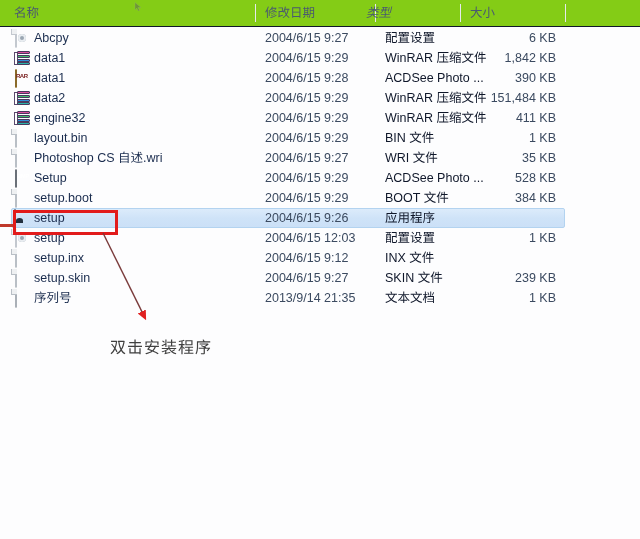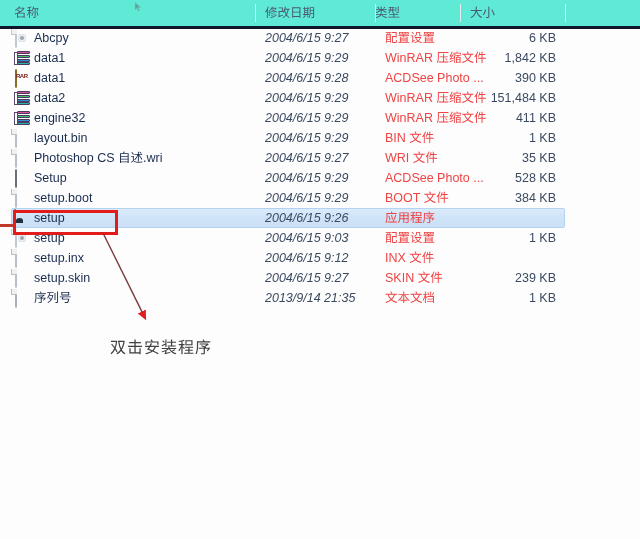--- a/index.html
+++ b/index.html
@@ -25,22 +25,22 @@
     height: 539px;
     background: #fdfdfe;
   }
 
   
   .col-header {
     position: absolute;
     left: 0; top: 0;
     width: 640px;
     height: 26px;
-    background: #5eead4;
-    border-bottom: 3px solid #0f172a;
+    background: #84cc16;
+    border-bottom: 1px solid #0f172a;
   }
   .col-header .hcell {
     position: absolute;
     top: 0;
     height: 26px;
     line-height: 26px;
     font-size: 12.5px;
     color: #4a5a70;
     white-space: nowrap;
   }
@@ -80,22 +80,22 @@
   .cell {
     position: absolute;
     top: 0;
     height: 20px;
     line-height: 20px;
     font-size: 12.5px;
     white-space: nowrap;
     color: #1a2c4e;
   }
   .cell.name   { left: 34px; }
-  .cell.date   { left: 265px; color: #3b4a60; font-style: italic; }
-  .cell.type   { left: 385px; color: #ef4444; }
+  .cell.date   { left: 265px; color: #3b4a60; }
+  .cell.type   { left: 385px; color: #0f172a; }
   .cell.size   { left: 470px; width: 86px; text-align: right; color: #3b4a60; }
 
   .icon {
     position: absolute;
     left: 14px;
     top: 2px;
     width: 17px;
     height: 17px;
   }
 
@@ -288,21 +288,21 @@
 </head>
 <body>
 
 <div class="explorer">
 
   <div class="col-header">
     <div class="hcell" style="left:14px;">名称</div>
     <div class="hdiv" style="left:255px;"></div>
     <div class="hcell" style="left:265px;">修改日期</div>
     <div class="hdiv" style="left:375px;"></div>
-    <div class="hcell" style="left:375px;">类型</div>
+    <div class="hcell" style="left:366px;font-style:italic;">类型</div>
     <div class="hdiv" style="left:460px;"></div>
     <div class="hcell" style="left:470px;">大小</div>
     <div class="hdiv" style="left:565px;"></div>
   </div>
 
   <div class="rows" id="rows-container">
       <div class="row">
         <span class="icon"><span class="ic-cfg"></span></span>
         <span class="cell name">Abcpy</span>
         <span class="cell date">2004/6/15 9:27</span>
@@ -368,21 +368,21 @@
       <div class="row selected">
         <div class="sel-bg"></div>
         <span class="icon"><span class="ic-exe"></span></span>
         <span class="cell name">setup</span>
         <span class="cell date">2004/6/15 9:26</span>
         <span class="cell type">应用程序</span>
       </div>
       <div class="row">
         <span class="icon"><span class="ic-cfg"></span></span>
         <span class="cell name">setup</span>
-        <span class="cell date">2004/6/15 9:03</span>
+        <span class="cell date">2004/6/15 12:03</span>
         <span class="cell type">配置设置</span>
         <span class="cell size">1 KB</span>
       </div>
       <div class="row">
         <span class="icon"><span class="ic-doc"></span></span>
         <span class="cell name">setup.inx</span>
         <span class="cell date">2004/6/15 9:12</span>
         <span class="cell type">INX 文件</span>
       </div>
       <div class="row">

